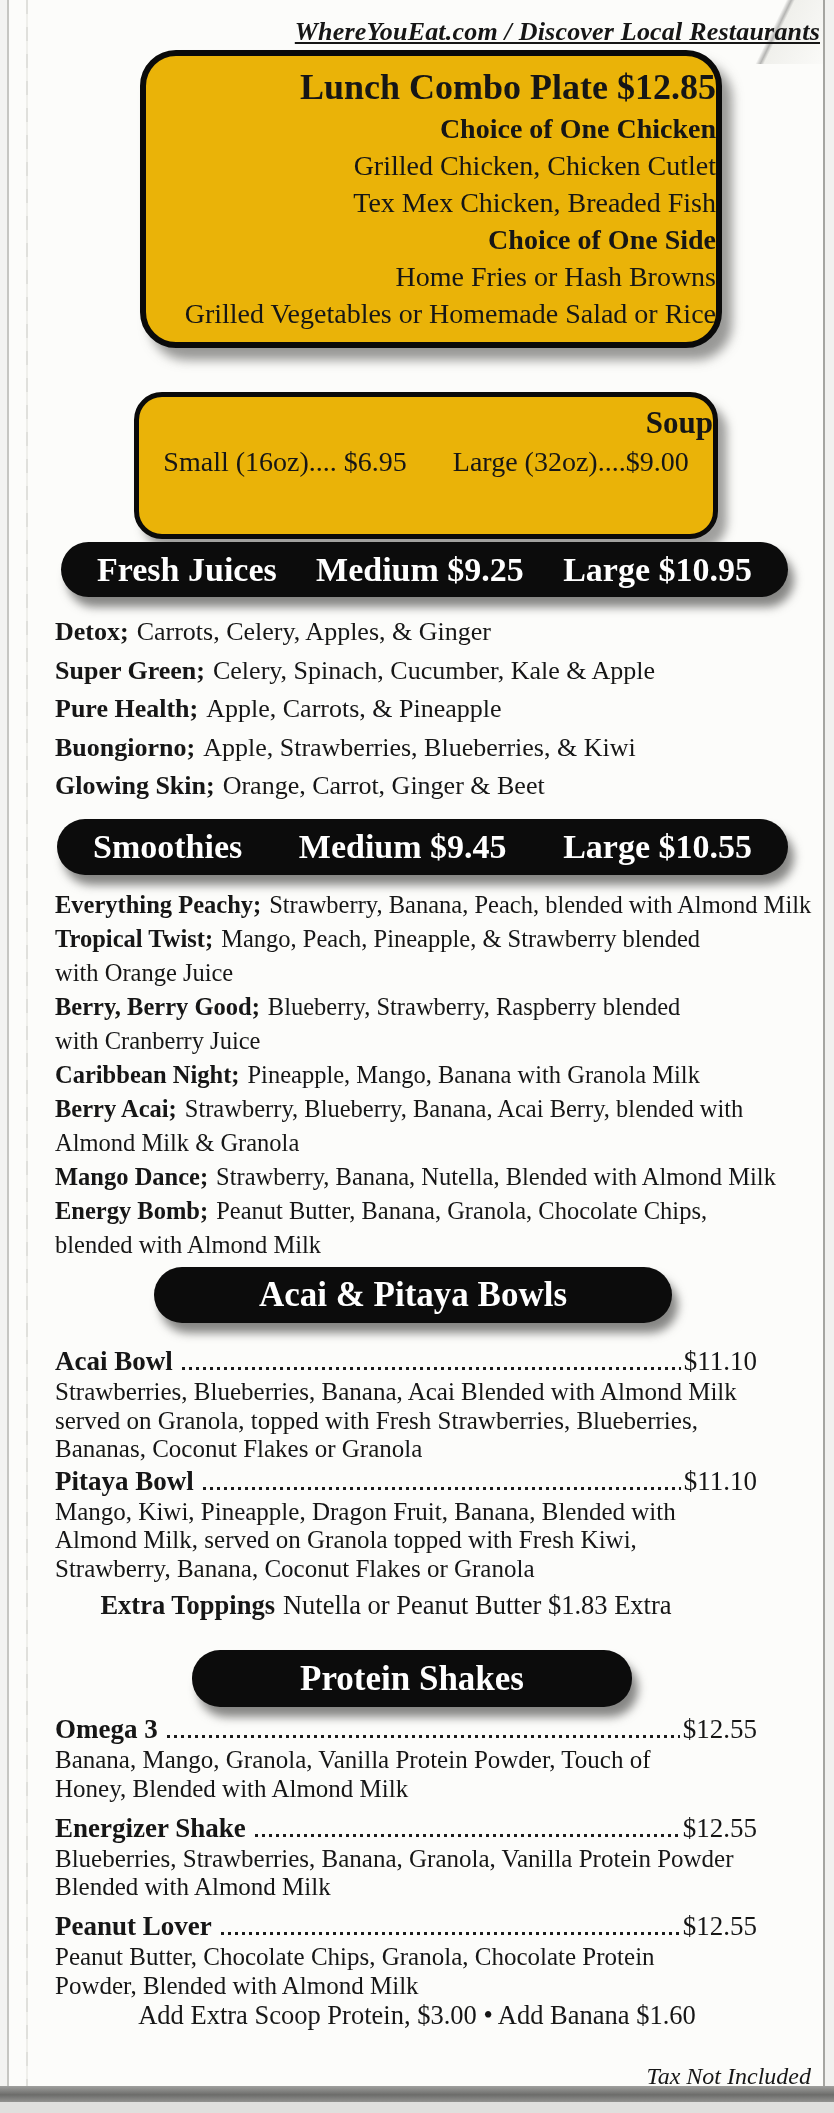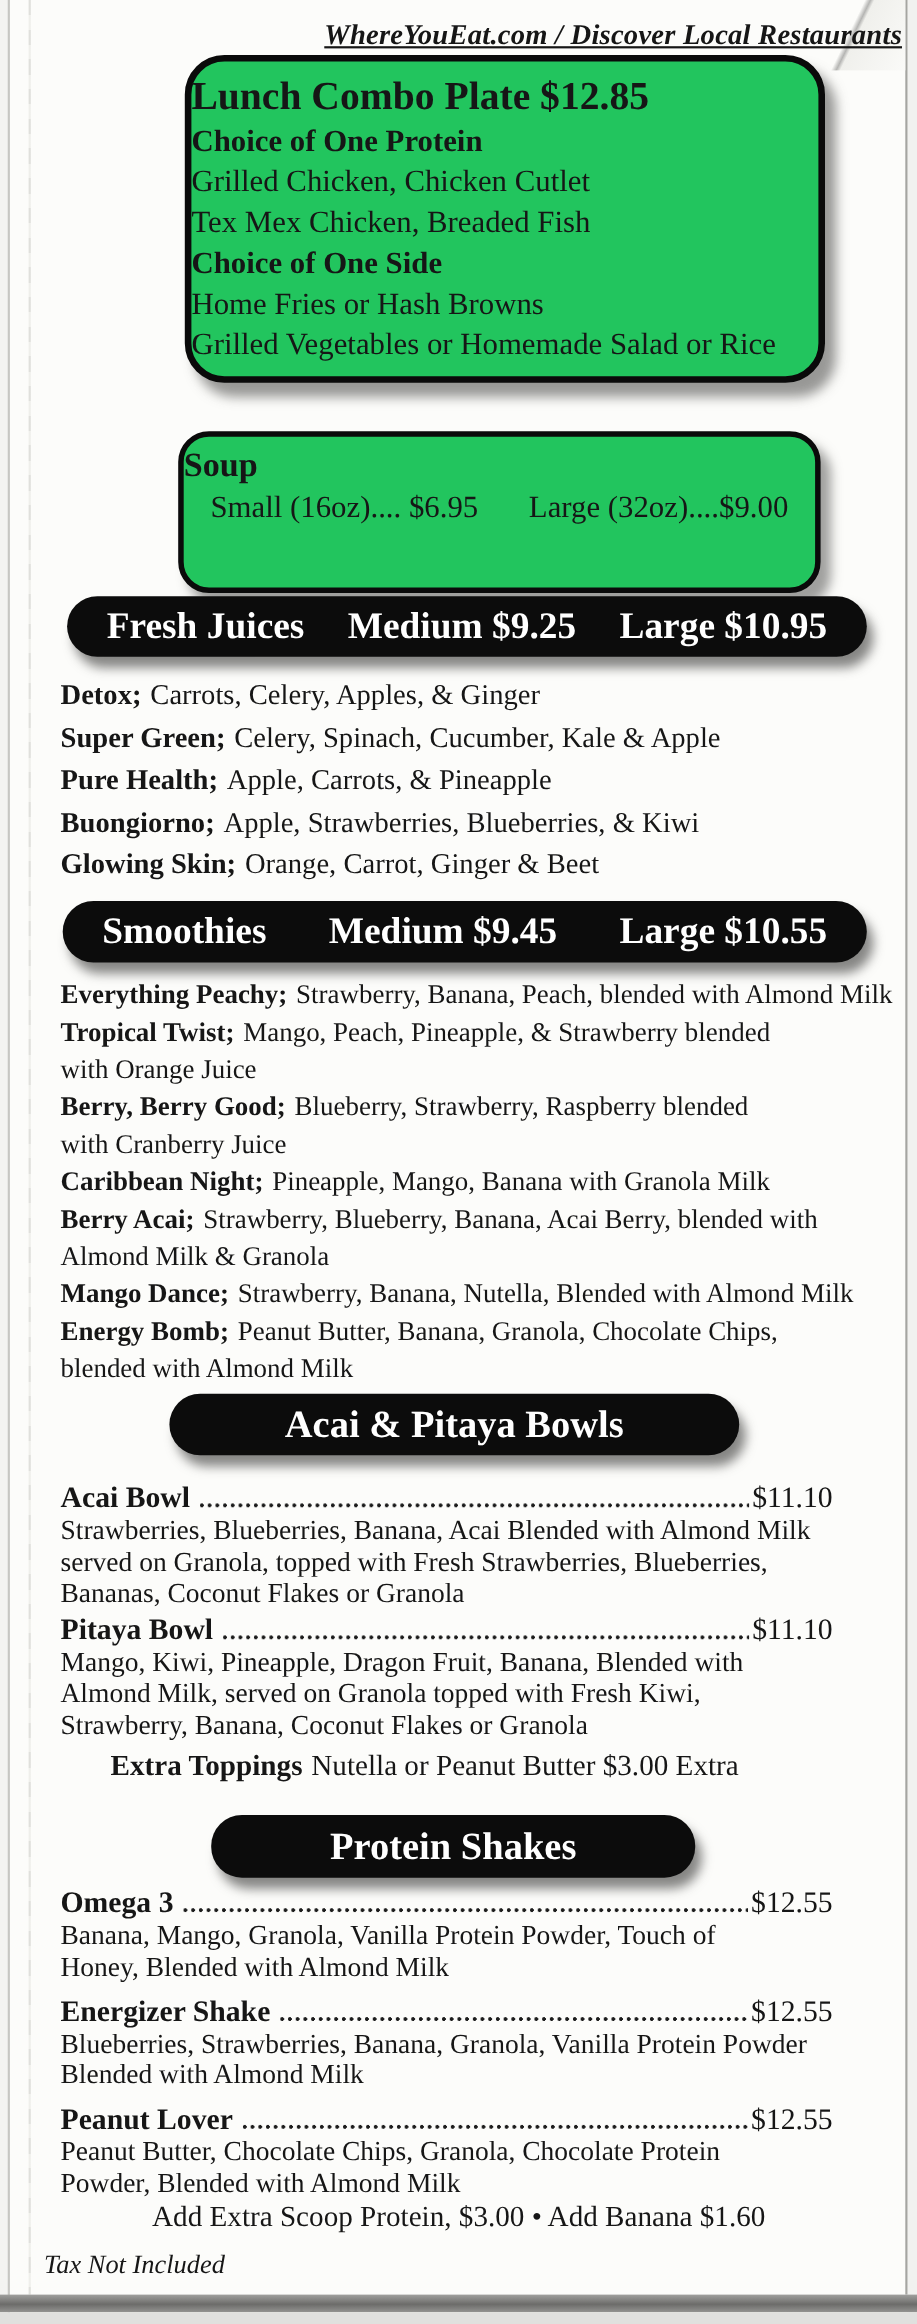--- a/index.html
+++ b/index.html
@@ -25,22 +25,22 @@
     background:linear-gradient(116deg,rgba(0,0,0,0) 45%,rgba(110,110,108,.5) 49%,#f0f0ec 52%,#fafaf8 100%);}
   .bottom-band{position:absolute;left:0;top:2086px;width:100%;height:16px;
     background:linear-gradient(to bottom,#a0a09e,#6c6c6a 55%,#939391);}
   .bottom-below{position:absolute;left:0;top:2102px;width:100%;height:11px;background:#e0e0de;}
 
   
   .watermark{position:absolute;top:17px;right:14px;font-size:26px;font-weight:bold;
     font-style:italic;text-decoration:underline;white-space:nowrap;letter-spacing:.2px;}
 
   
-  .box{position:absolute;box-sizing:border-box;background:#22c55e;border:6px solid #0a0a0a;
-    text-align:left;margin-left:28px;}
+  .box{position:absolute;box-sizing:border-box;background:#eab308;border:6px solid #0a0a0a;
+    text-align:right;}
   .lunch-box{top:50px;left:140px;width:582px;height:298px;border-radius:36px;
     box-shadow:10px 12px 11px rgba(70,70,68,.55);padding-top:8px;}
   .box-title{font-size:36px;font-weight:bold;line-height:46px;}
   .box-line{font-size:28px;line-height:37px;}
   .box-line.bold{font-weight:bold;}
   .soup-box{top:392px;left:134px;width:584px;height:147px;border-width:5px;border-radius:28px;
     box-shadow:9px 11px 10px rgba(70,70,68,.5);padding-top:7px;}
   .soup-title{font-size:31px;font-weight:bold;line-height:38px;}
   .soup-prices{font-size:28px;margin-top:4px;display:flex;justify-content:center;gap:46px;}
 
@@ -75,38 +75,38 @@
   .price{font-size:27px;}
   .desc{margin:0;font-size:25px;line-height:28.5px;white-space:pre-line;width:760px;}
   .extra-line{margin:7px 40px 0 0;text-align:center;font-size:26.5px;}
   .extra-line .pname{margin-right:8px;}
 
   .shakes-list{position:absolute;top:1712px;left:55px;width:702px;}
   .shakes-list .item{margin-bottom:7px;}
   .shakes-list .desc{line-height:28.8px;}
 
   .addons{position:absolute;top:2000px;left:40px;width:754px;margin:0;text-align:center;font-size:26.5px;}
-  .tax{position:absolute;top:2046px;left:40px;width:754px;margin:0;text-align:left;
+  .tax{position:absolute;top:2046px;left:40px;width:754px;margin:17px;text-align:right;
     font-size:24px;font-style:italic;}
 </style>
 </head>
 <body>
 
 <div class="left-outer"></div>
 <div class="left-edge-line"></div>
 <div class="torn-edge"></div>
 <div class="right-outer"></div>
 <div class="right-edge-line"></div>
 <div class="corner-fold"></div>
 
 <div class="watermark">WhereYouEat.com / Discover Local Restaurants</div>
 
 <section class="box lunch-box">
   <div class="box-title">Lunch Combo Plate $12.85</div>
-  <div class="box-line bold">Choice of One Protein</div>
+  <div class="box-line bold">Choice of One Chicken</div>
   <div class="box-line">Grilled Chicken, Chicken Cutlet</div>
   <div class="box-line">Tex Mex Chicken, Breaded Fish</div>
   <div class="box-line bold">Choice of One Side</div>
   <div class="box-line">Home Fries or Hash Browns</div>
   <div class="box-line">Grilled Vegetables or Homemade Salad or Rice</div>
 </section>
 
 <section class="box soup-box">
   <div class="soup-title">Soup</div>
   <div class="soup-prices">
@@ -168,21 +168,21 @@
     <div class="price-row">
       <span class="pname">Pitaya Bowl</span>
       <span class="dots"></span>
       <span class="price">$11.10</span>
     </div>
     <p class="desc">Mango, Kiwi, Pineapple, Dragon Fruit, Banana, Blended with
 Almond Milk, served on Granola topped with Fresh Kiwi,
 Strawberry, Banana, Coconut Flakes or Granola</p>
   </div>
   <p class="extra-line">
-    <span class="pname">Extra Toppings</span><span>Nutella or Peanut Butter $3.00 Extra</span>
+    <span class="pname">Extra Toppings</span><span>Nutella or Peanut Butter $1.83 Extra</span>
   </p>
 </div>
 
 <div class="pill shakes-banner">
   <span>Protein Shakes</span>
 </div>
 
 <div class="shakes-list">
   <div class="item">
     <div class="price-row">

